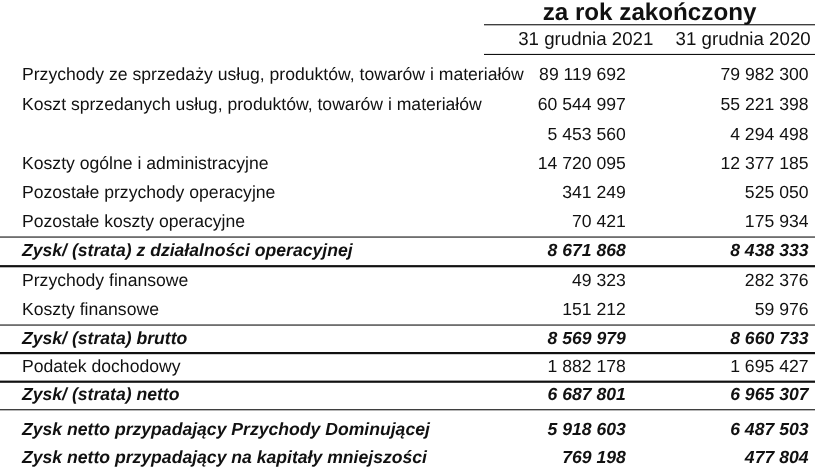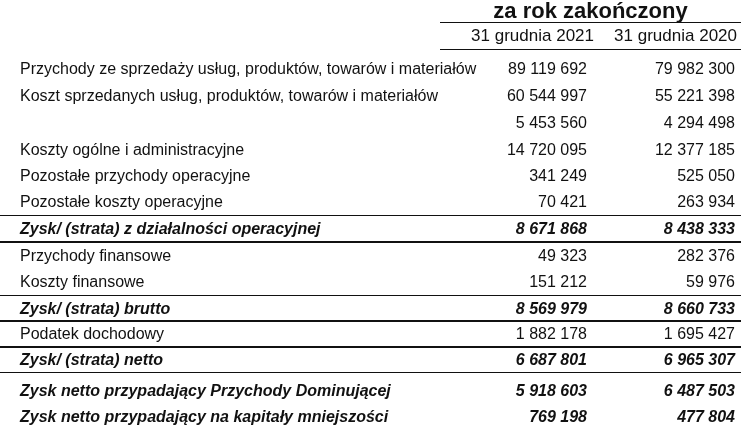--- a/index.html
+++ b/index.html
@@ -18,21 +18,21 @@
   }
   .hdr-col.c1 { left: 440px; width: 154px; }
   .hdr-col.c2 { left: 594px; width: 143px; }
   .hdr-line-bot { position: absolute; left: 440px; width: 301px; top: 49px; height: 1px; background: #111; }
 
   .row {
     position: absolute; left: 0; width: 741px; height: 26px;
     font-size: 16px; line-height: 26px; white-space: nowrap;
   }
   .row .lbl { position: absolute; left: 20px; top: 0; }
-  .row .v1 { position: absolute; right: 154px; top: 0; text-align: right; }
+  .row .v1 { position: absolute; right: 172px; top: 0; text-align: right; }
   .row .v2 { position: absolute; right: 6px; top: 0; text-align: left; }
   .row.bold { font-weight: bold; font-style: italic; }
   .hline { position: absolute; left: 0; width: 741px; background: #111; }
   .hline.thin { height: 1px; }
   .hline.thick { height: 2px; }
 </style>
 </head>
 <body>
 
 <div>
@@ -62,21 +62,21 @@
     <span class="v2">12 377 185</span>
   </div>
   <div class="row" style="top:163px">
     <span class="lbl">Pozostałe przychody operacyjne</span>
     <span class="v1">341 249</span>
     <span class="v2">525 050</span>
   </div>
   <div class="row" style="top:189px">
     <span class="lbl">Pozostałe koszty operacyjne</span>
     <span class="v1">70 421</span>
-    <span class="v2">263 934</span>
+    <span class="v2">175 934</span>
   </div>
   <div class="hline thin" style="top:215px"></div>
   <div class="row bold" style="top:216px">
     <span class="lbl">Zysk/ (strata) z działalności operacyjnej</span>
     <span class="v1">8 671 868</span>
     <span class="v2">8 438 333</span>
   </div>
   <div class="hline thick" style="top:241px"></div>
   <div class="row" style="top:243px">
     <span class="lbl">Przychody finansowe</span>

